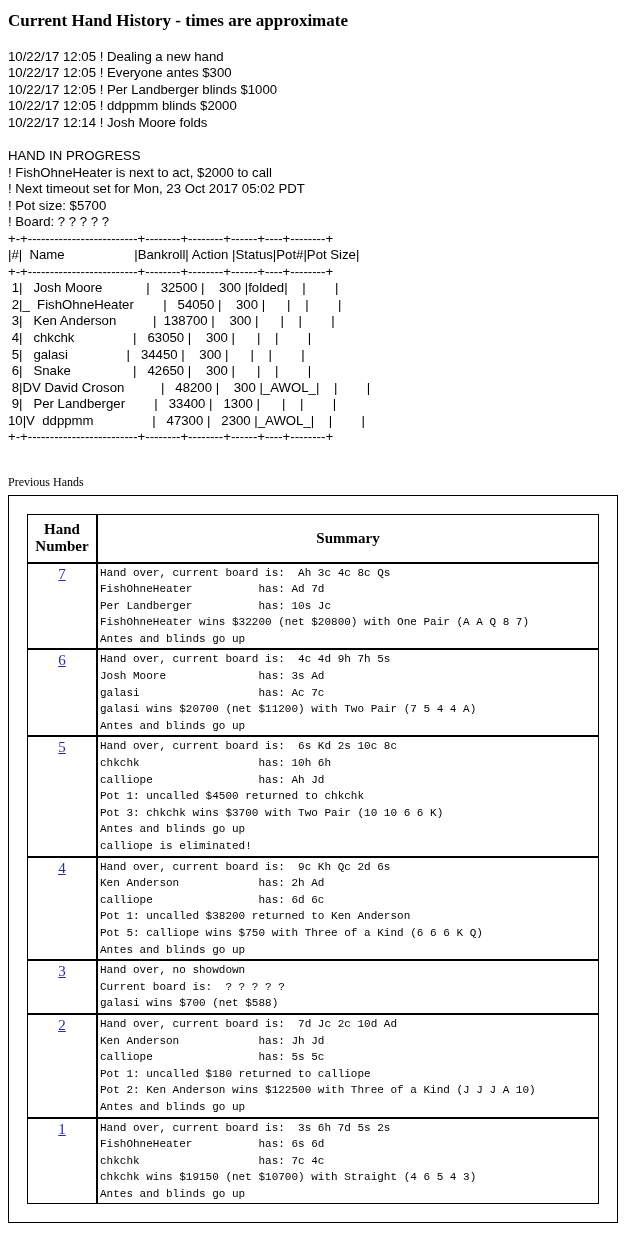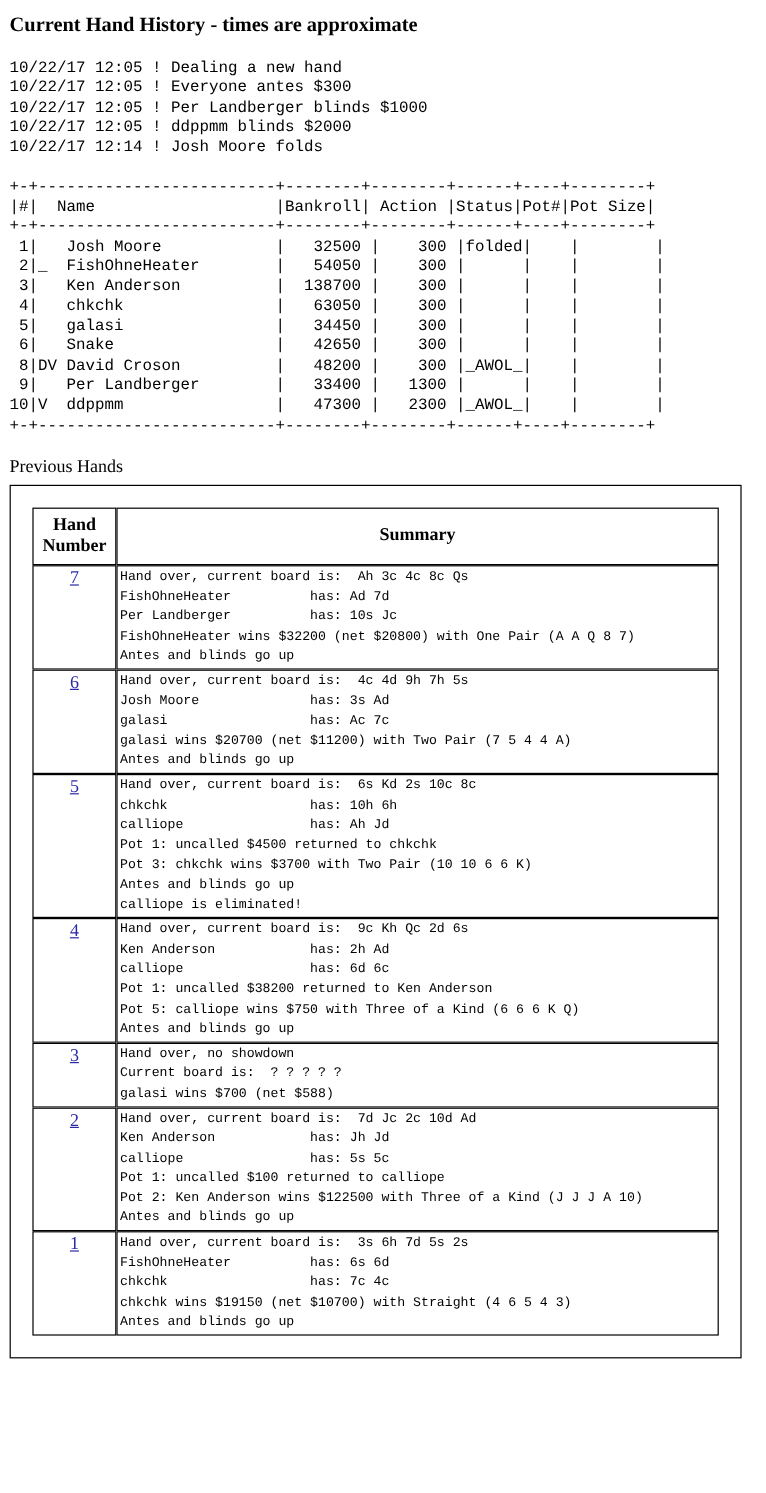--- a/index.html
+++ b/index.html
@@ -22,27 +22,27 @@
   h3.page-title {
     font-family: "Liberation Serif", "DejaVu Serif", serif;
     font-size: 17px;
     font-weight: bold;
     margin: 4px 0 18px 0;
     line-height: 1.1;
     letter-spacing: 0px;
   }
   h3.section-title {
     font-family: "Liberation Serif", "DejaVu Serif", serif;
-    font-size: 15px;
+    font-size: 12px;
     font-weight: normal;
-    margin: 18px 0 6px 0;
+    margin: 30px 0 6px 0;
     line-height: 1.1;
   }
   pre.mono-block {
-    font-family: Liberation Mono, monospace;
+    font-family: Liberation Sans, sans-serif;
     font-size: 13.2px;
     line-height: 16.55px;
     margin: 0;
     padding: 0;
     white-space: pre;
     color: #000000;
     letter-spacing: 0px;
   }
   pre.log-block { margin: 0 0 0 0; }
   pre.spacer-line { height: 16.55px; }
@@ -105,20 +105,25 @@
   <h3 class="page-title">Current Hand History - times are approximate</h3>
 
   <pre class="mono-block log-block">10/22/17 12:05 ! Dealing a new hand
 10/22/17 12:05 ! Everyone antes $300
 10/22/17 12:05 ! Per Landberger blinds $1000
 10/22/17 12:05 ! ddppmm blinds $2000
 10/22/17 12:14 ! Josh Moore folds</pre>
 
   <pre class="mono-block spacer-line"> </pre>
 
+  <pre class="mono-block status-block">HAND IN PROGRESS
+! FishOhneHeater is next to act, $2000 to call
+! Next timeout set for Mon, 23 Oct 2017 05:02 PDT
+! Pot size: $5700
+! Board: ? ? ? ? ?</pre>
 
   <pre class="mono-block players-block">+-+-------------------------+--------+--------+------+----+--------+
 |#|  Name                   |Bankroll| Action |Status|Pot#|Pot Size|
 +-+-------------------------+--------+--------+------+----+--------+
  1|   Josh Moore            |   32500 |    300 |folded|    |        |
  2|_  FishOhneHeater        |   54050 |    300 |      |    |        |
  3|   Ken Anderson          |  138700 |    300 |      |    |        |
  4|   chkchk                |   63050 |    300 |      |    |        |
  5|   galasi                |   34450 |    300 |      |    |        |
  6|   Snake                 |   42650 |    300 |      |    |        |
@@ -187,21 +192,21 @@
 Current board is:  ? ? ? ? ?
 galasi wins $700 (net $588)</pre>
           </td>
         </tr>
         <tr>
           <td class="handnum"><a href="#" style="color: rgb(42, 42, 168);">2</a></td>
           <td class="summary">
             <pre>Hand over, current board is:  7d Jc 2c 10d Ad
 Ken Anderson            has: Jh Jd
 calliope                has: 5s 5c
-Pot 1: uncalled $100 returned to calliope
+Pot 1: uncalled $180 returned to calliope
 Pot 2: Ken Anderson wins $122500 with Three of a Kind (J J J A 10)
 Antes and blinds go up</pre>
           </td>
         </tr>
         <tr>
           <td class="handnum"><a href="#" style="color: rgb(42, 42, 168);">1</a></td>
           <td class="summary">
             <pre>Hand over, current board is:  3s 6h 7d 5s 2s
 FishOhneHeater          has: 6s 6d
 chkchk                  has: 7c 4c

